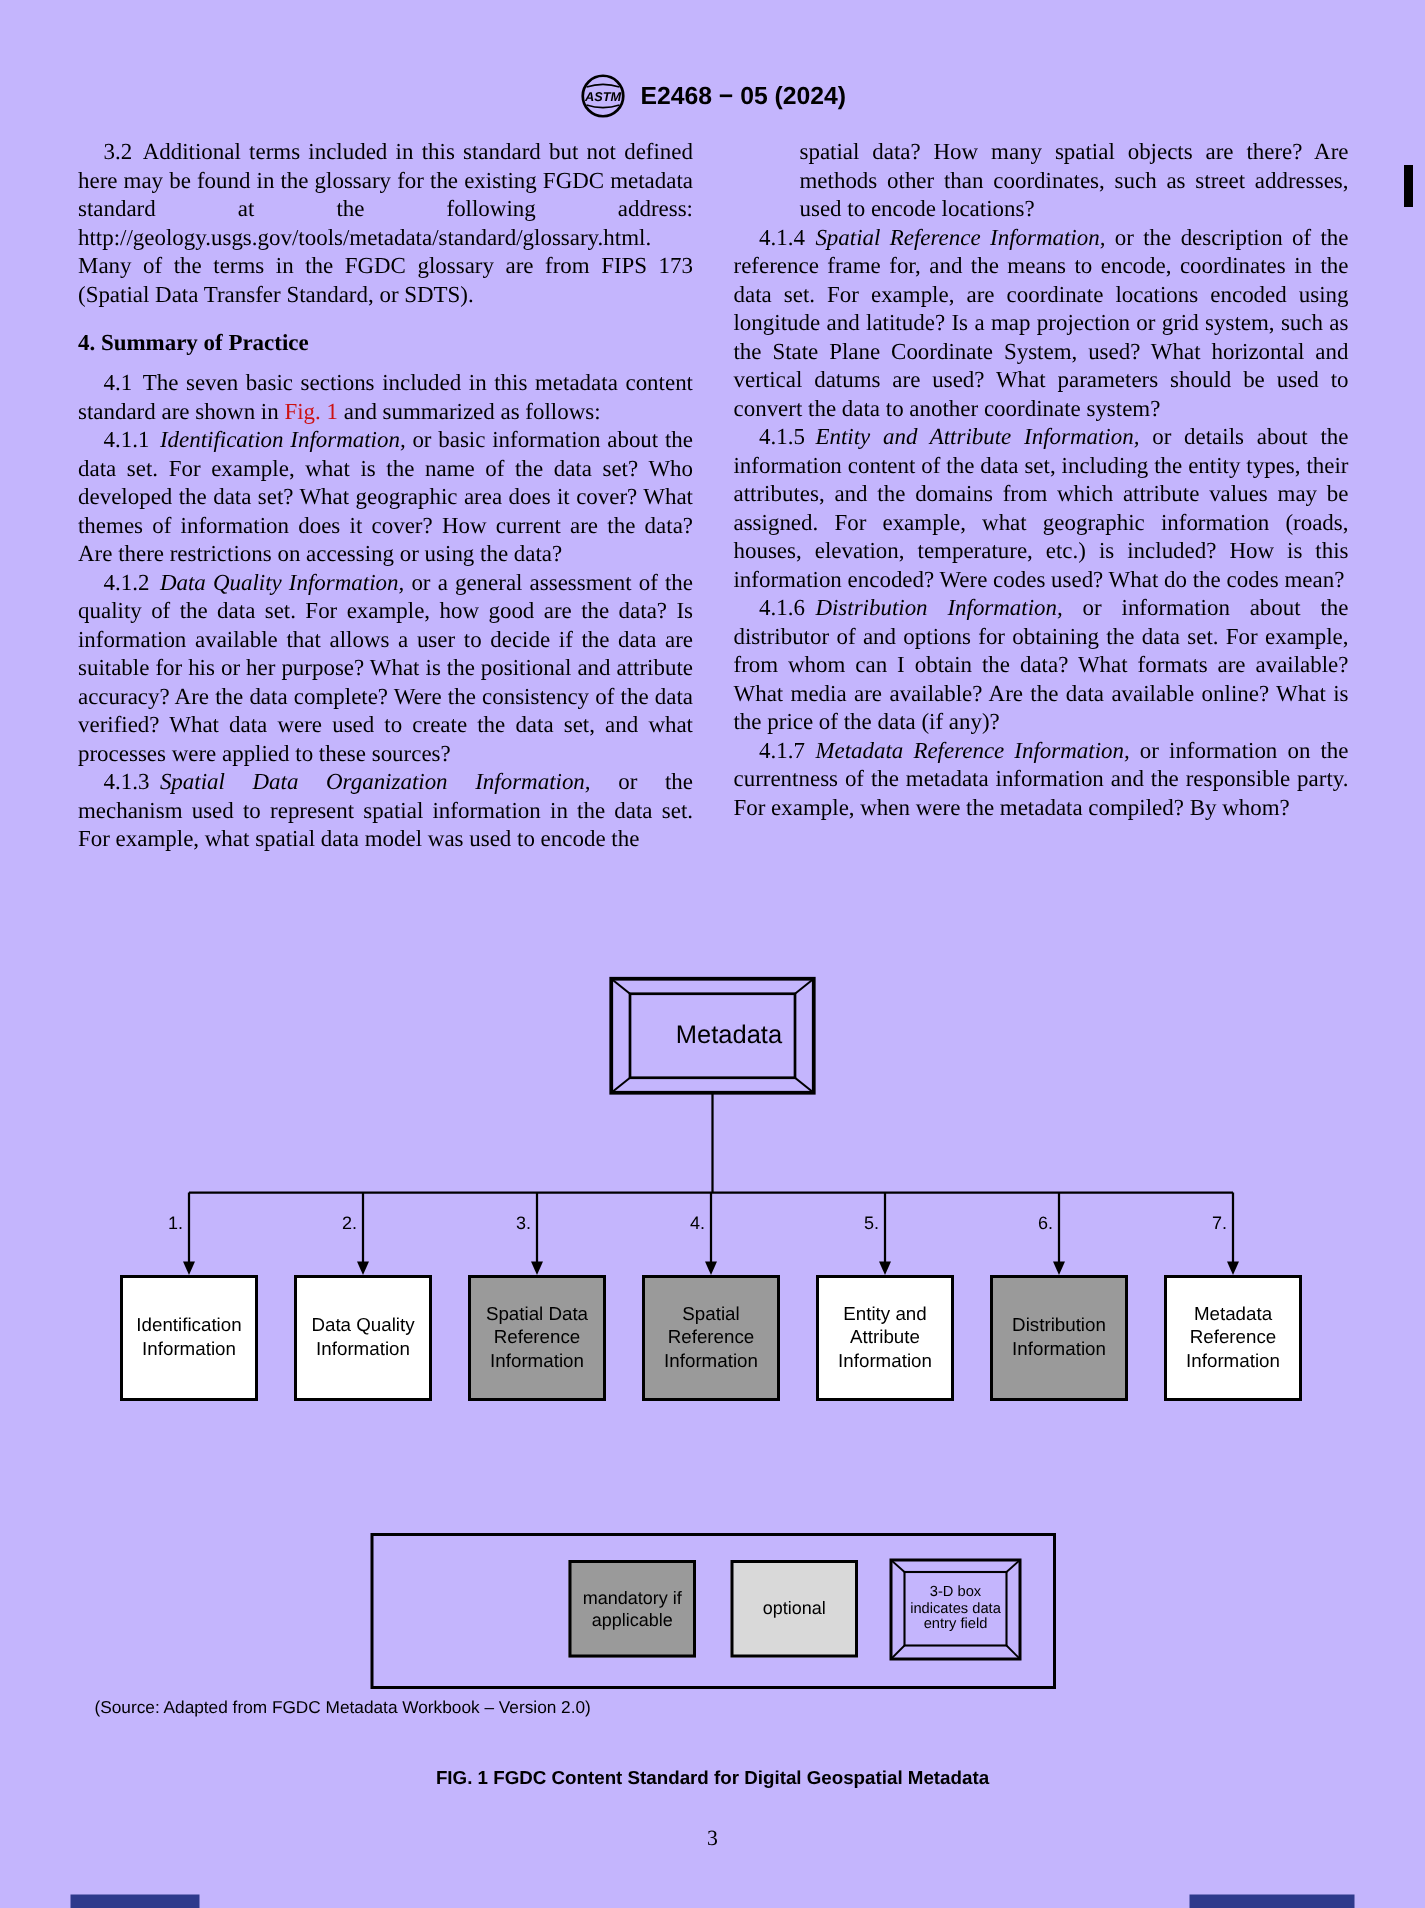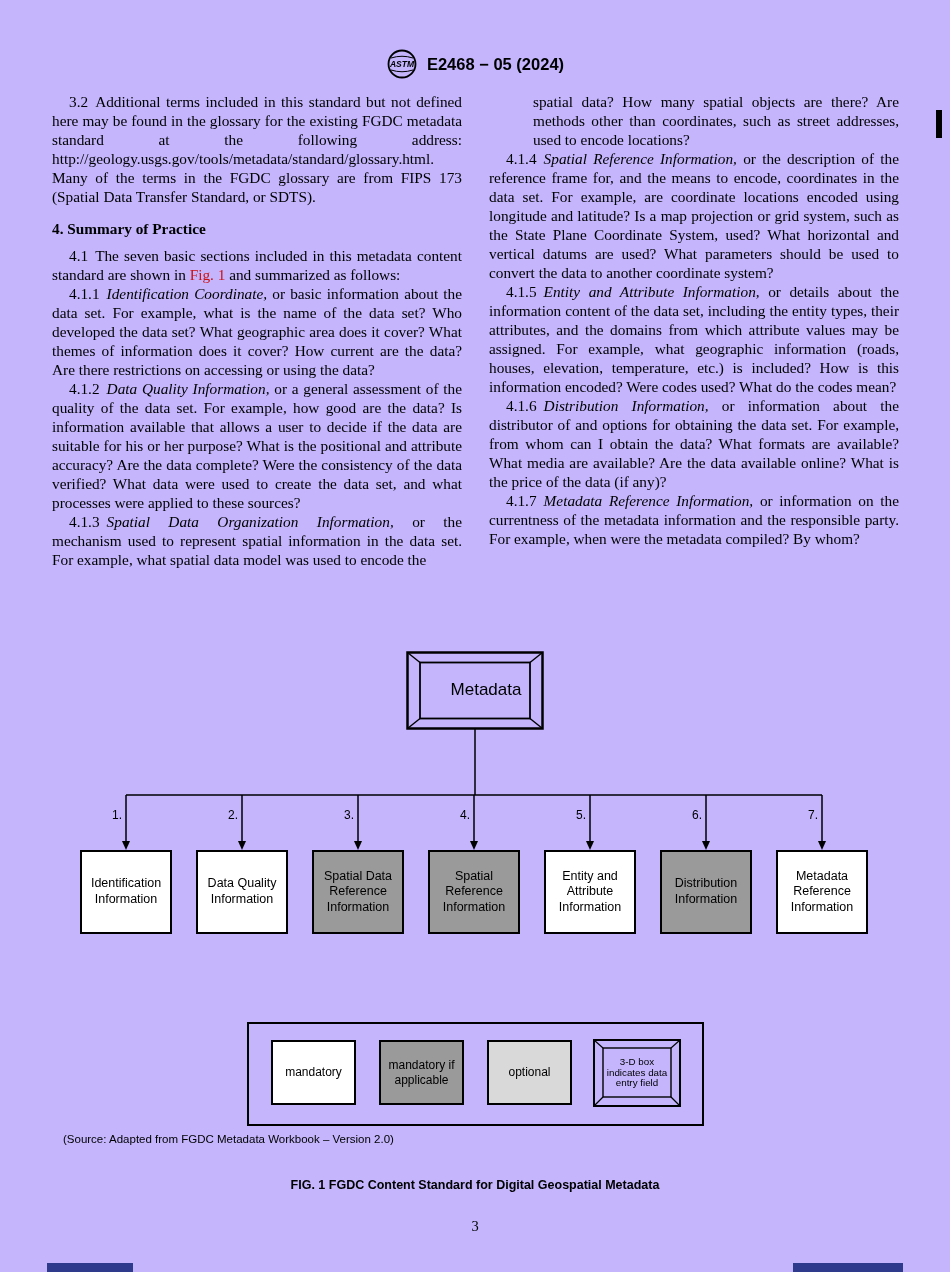--- a/index.html
+++ b/index.html
@@ -79,21 +79,21 @@
     <div class="designation">E2468 − 05 (2024)</div>
   </div>
 
   <div class="col col-left">
     <p class="para"><span class="pnum">3.2</span><span>Additional terms included in this standard but not defined here may be found in the glossary for the existing FGDC metadata standard at the following address: http://geology.usgs.gov/tools/metadata/standard/glossary.html. Many of the terms in the FGDC glossary are from FIPS 173 (Spatial Data Transfer Standard, or SDTS).</span></p>
 
     <p class="h2">4. Summary of Practice</p>
 
     <p class="para"><span class="pnum">4.1</span><span>The seven basic sections included in this metadata content standard are shown in </span><span class="figlink">Fig. 1</span><span> and summarized as follows:</span></p>
 
-    <p class="para"><span class="pnum">4.1.1</span><span class="term">Identification Coordinate,</span><span> or basic information about the data set. For example, what is the name of the data set? Who developed the data set? What geographic area does it cover? What themes of information does it cover? How current are the data? Are there restrictions on accessing or using the data?</span></p>
+    <p class="para"><span class="pnum">4.1.1</span><span class="term">Identification Information,</span><span> or basic information about the data set. For example, what is the name of the data set? Who developed the data set? What geographic area does it cover? What themes of information does it cover? How current are the data? Are there restrictions on accessing or using the data?</span></p>
 
     <p class="para"><span class="pnum">4.1.2</span><span class="term">Data Quality Information,</span><span> or a general assessment of the quality of the data set. For example, how good are the data? Is information available that allows a user to decide if the data are suitable for his or her purpose? What is the positional and attribute accuracy? Are the data complete? Were the consistency of the data verified? What data were used to create the data set, and what processes were applied to these sources?</span></p>
 
     <p class="para"><span class="pnum">4.1.3</span><span class="term">Spatial Data Organization Information,</span><span> or the mechanism used to represent spatial information in the data set. For example, what spatial data model was used to encode the</span></p>
   </div>
 
   <div class="col col-right">
     <p class="para cont"><span>spatial data? How many spatial objects are there? Are methods other than coordinates, such as street addresses, used to encode locations?</span></p>
 
     <p class="para"><span class="pnum">4.1.4</span><span class="term">Spatial Reference Information,</span><span> or the description of the reference frame for, and the means to encode, coordinates in the data set. For example, are coordinate locations encoded using longitude and latitude? Is a map projection or grid system, such as the State Plane Coordinate System, used? What horizontal and vertical datums are used? What parameters should be used to convert the data to another coordinate system?</span></p>
@@ -148,21 +148,20 @@
 
   <div class="node" style="left:80px">Identification Information</div>
   <div class="node" style="left:196px">Data Quality Information</div>
   <div class="node gray" style="left:312px">Spatial Data Reference Information</div>
   <div class="node gray" style="left:428px">Spatial Reference Information</div>
   <div class="node" style="left:544px">Entity and Attribute Information</div>
   <div class="node gray" style="left:660px">Distribution Information</div>
   <div class="node" style="left:776px">Metadata Reference Information</div>
 
   <div id="legend"></div>
-  <div class="legend-item" style="left:271px">mandatory</div>
   <div class="legend-item gray" style="left:379px">mandatory if applicable</div>
   <div class="legend-item light" style="left:487px">optional</div>
 
   <svg id="legend-3d-svg" width="90" height="70" viewBox="0 0 90 70">
     <g stroke="#000" fill="none">
       <rect x="2" y="2" width="86" height="66" stroke-width="2"></rect>
       <rect x="11" y="10" width="68" height="49" stroke-width="1.4"></rect>
       <line x1="2" y1="2" x2="11" y2="10" stroke-width="1.2"></line>
       <line x1="88" y1="2" x2="79" y2="10" stroke-width="1.2"></line>
       <line x1="2" y1="68" x2="11" y2="59" stroke-width="1.2"></line>

